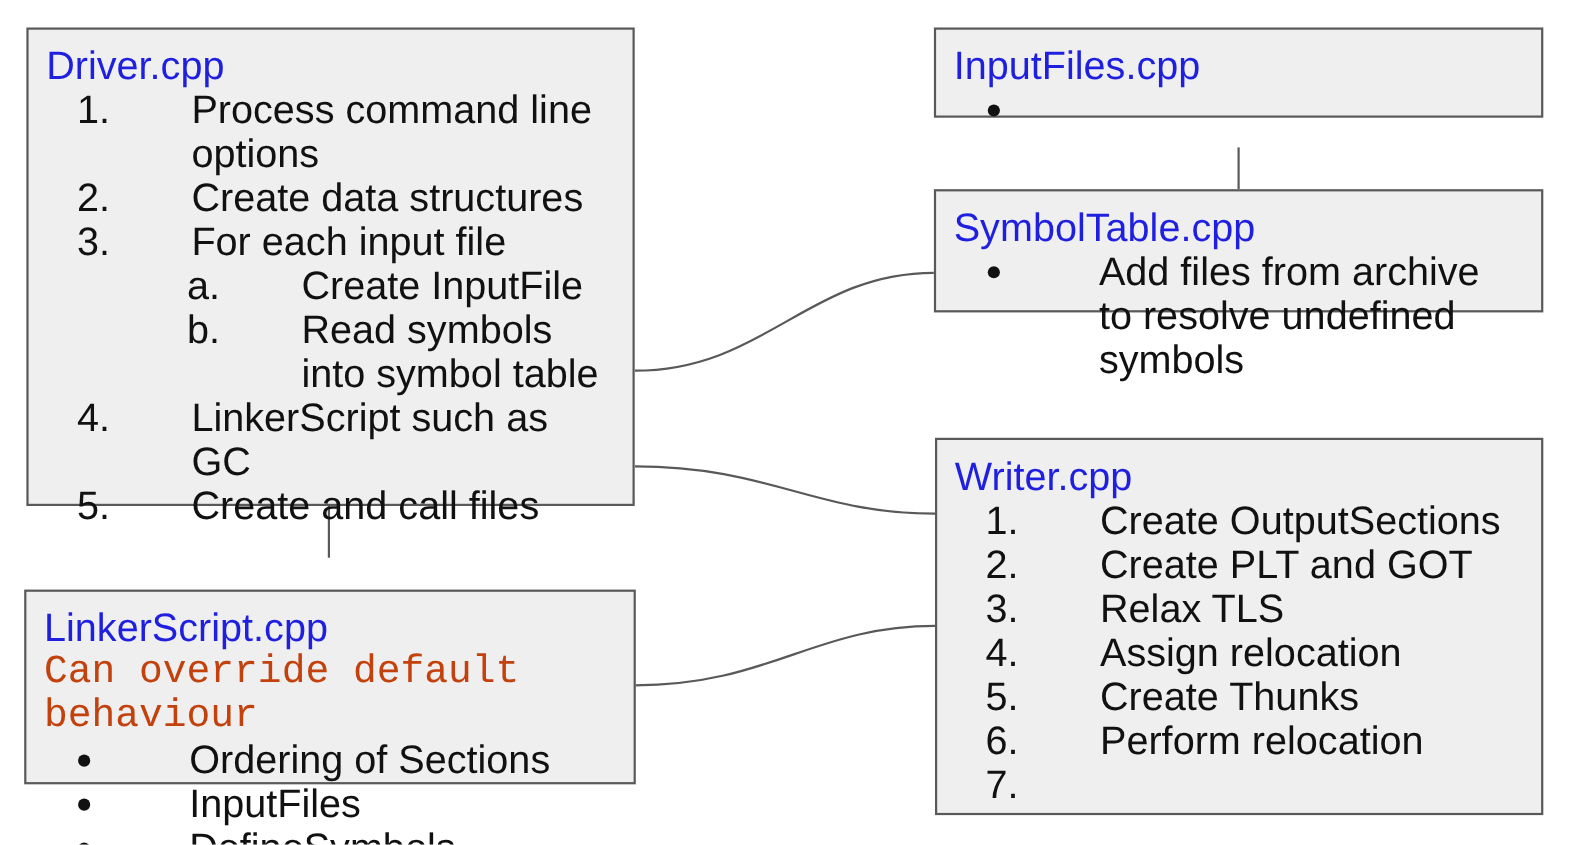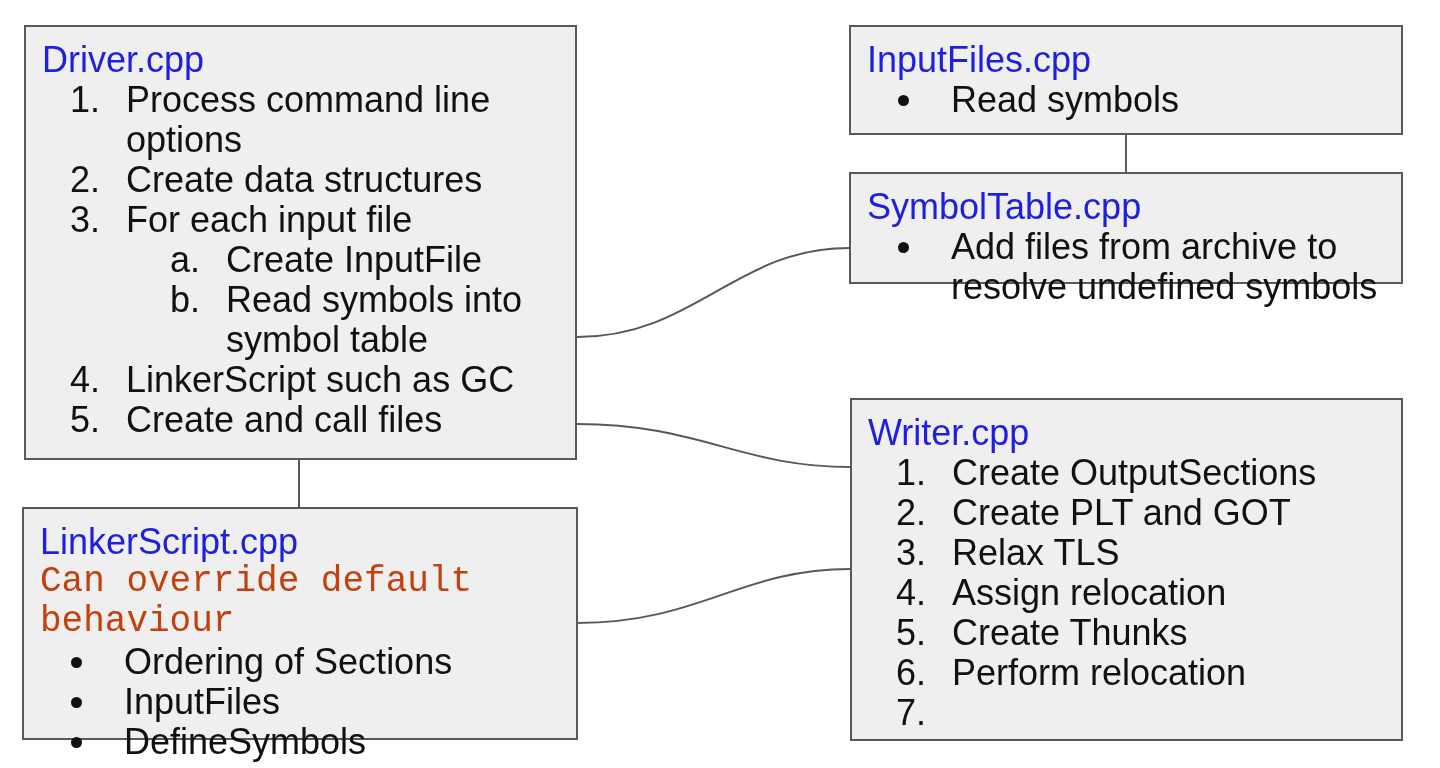--- a/index.html
+++ b/index.html
@@ -29,38 +29,38 @@
   .box-title {
     color: #1f1fe0;
     white-space: nowrap;
   }
   .subtitle { color: #c2410c; font-family: Liberation Mono, monospace; }
   .row { display: flex; align-items: flex-start; }
   .row .marker {
     flex: 0 0 56px;
     white-space: nowrap;
   }
-  .row .txt { flex: 1 1 auto; }
+  .row .txt { flex: 1 1 auto; margin-left: 48px; }
   .l1 { padding-left: 28px; }
   .l2 { padding-left: 128px; }
   .dot {
     display: block;
     width: 11px;
     height: 11px;
     border-radius: 50%;
     background: #111111;
     margin-top: 15px;
     margin-left: 3px;
   }
   
   #box-driver        { left: 24px;  top: 25px;  width: 553px; height: 435px; }
-  #box-inputfiles    { left: 849px; top: 25px;  width: 554px; height: 110px; }
+  #box-inputfiles    { left: 849px; top: 25px;  width: 554px; height: 82px; }
   #box-symboltable   { left: 849px; top: 172px; width: 554px; height: 112px; }
   #box-writer        { left: 850px; top: 398px; width: 553px; height: 343px; }
-  #box-linkerscript  { left: 22px;  top: 507px; width: 556px; height: 233px; }
+  #box-linkerscript  { left: 22px;  top: 536px; width: 556px; height: 177px; }
 </style>
 </head>
 <body>
 
 <div id="canvas">
 
   <svg id="connector-layer" viewBox="0 0 1440 768" xmlns="http://www.w3.org/2000/svg">
     <path d="M 299 460 L 299 507" stroke="#595959" stroke-width="2" fill="none"></path>
     <path d="M 1126 134 L 1126 172" stroke="#595959" stroke-width="2" fill="none"></path>
     <path d="M 577 337 C 695 337 735 248 849 248" stroke="#595959" stroke-width="2" fill="none"></path>
@@ -99,21 +99,20 @@
       <span class="txt">Create and call files</span>
     </div>
   </div>
 
   <div class="box" id="box-inputfiles">
     <div class="box-title">InputFiles.cpp</div>
     <div class="row l1">
       <span class="marker">
           <span class="dot"></span>
         </span>
-      <span class="txt">Read symbols</span>
     </div>
   </div>
 
   <div class="box" id="box-symboltable">
     <div class="box-title">SymbolTable.cpp</div>
     <div class="row l1">
       <span class="marker">
           <span class="dot"></span>
         </span>
       <span class="txt">Add files from archive to resolve undefined symbols</span>

